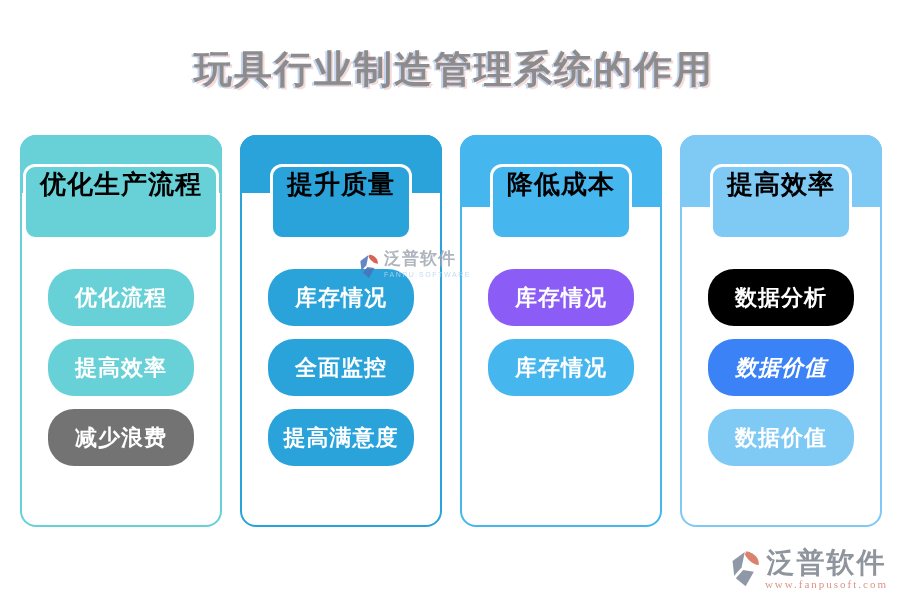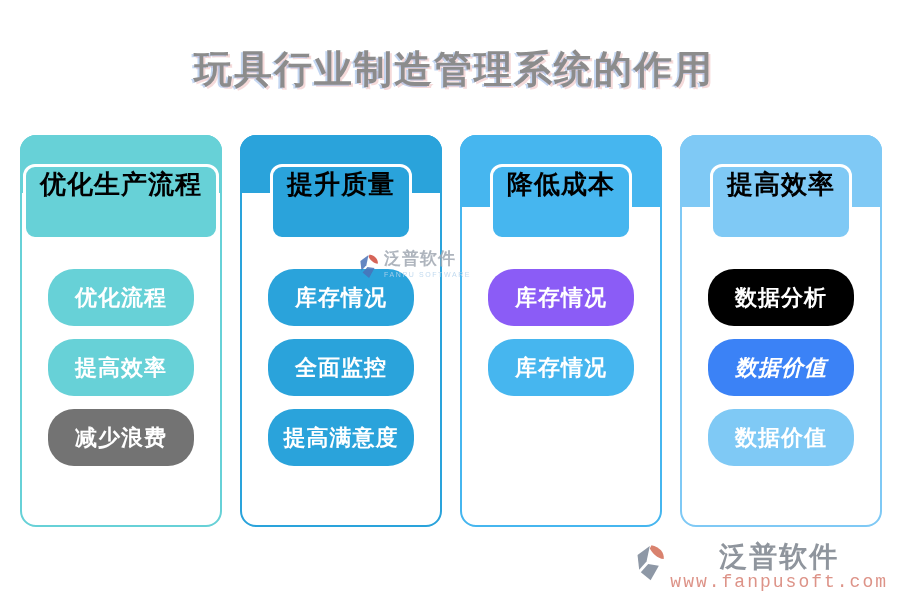--- a/index.html
+++ b/index.html
@@ -46,21 +46,21 @@
   .wm-text{display:flex;flex-direction:column;line-height:1.1;}
   .wm-brand{font-size:17px;font-weight:bold;letter-spacing:1px;}
   .wm-sub{font-family:"Liberation Sans","DejaVu Sans",sans-serif;font-size:7px;letter-spacing:1.6px;margin-top:2px;}
 
   .footer-logo{
     position:absolute;right:12px;bottom:8px;z-index:5;
     display:flex;align-items:flex-start;gap:3px;
   }
   .fl-text{display:flex;flex-direction:column;align-items:center;line-height:1.05;}
   .fl-brand{font-size:28px;font-weight:bold;letter-spacing:2px;}
-  .fl-url{font-family:Liberation Mono, monospace;font-size:18px;letter-spacing:2px;margin-top:2px;}
+  .fl-url{font-family:Liberation Serif, serif;font-size:11px;letter-spacing:2px;margin-top:2px;}
 </style>
 </head>
 <body>
 
 <div class="canvas">
 
   <h1 class="title" style="color: rgb(140, 140, 140);">玩具行业制造管理系统的作用</h1>
 
   <div class="cards">
 

